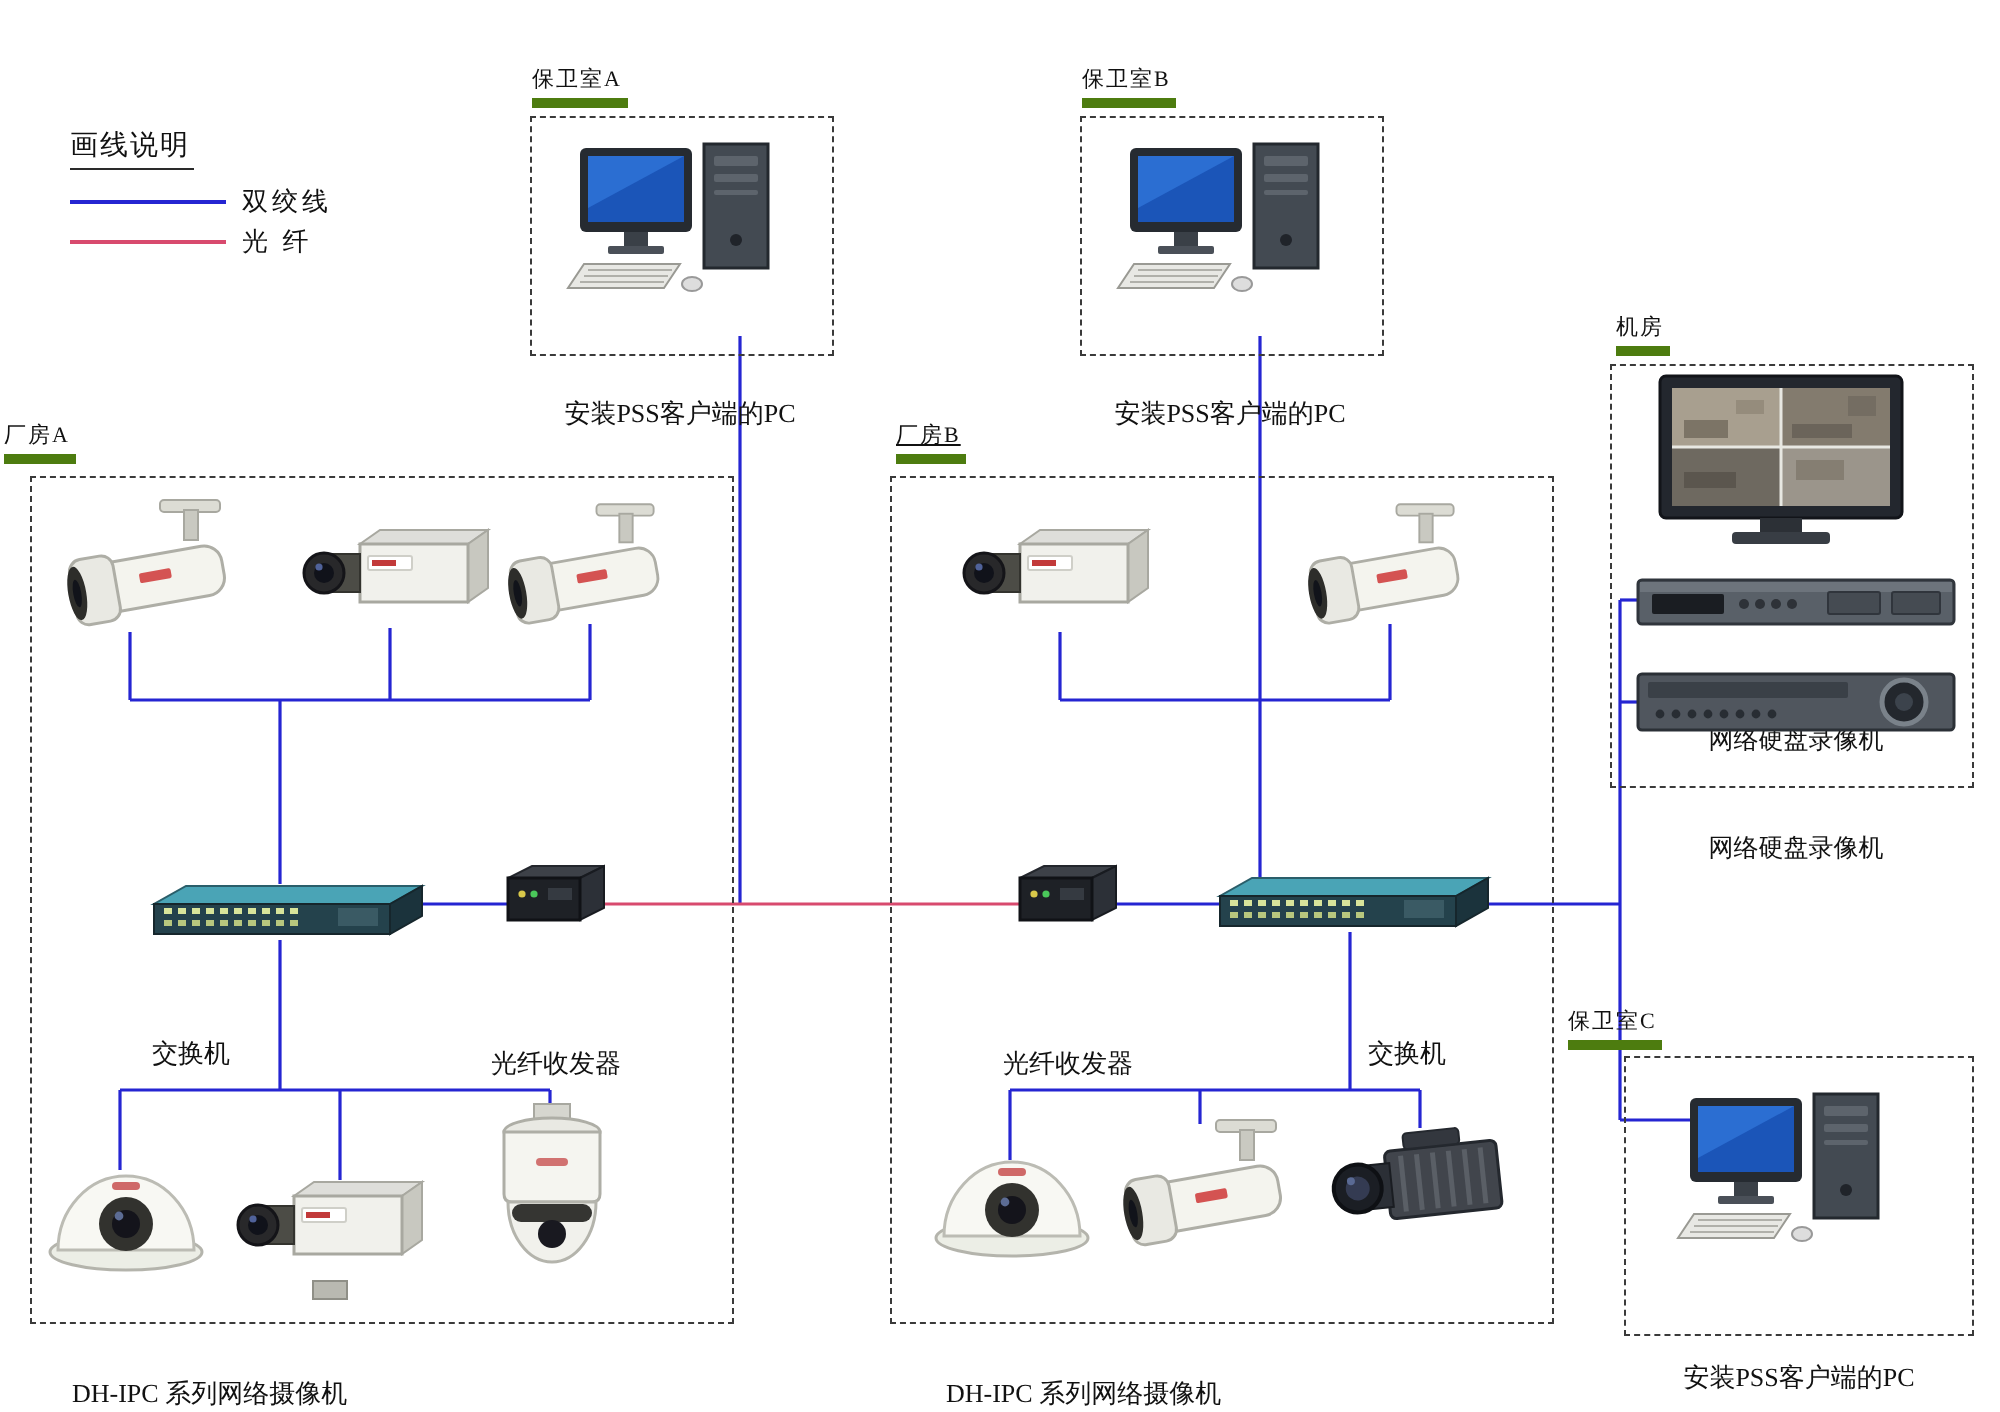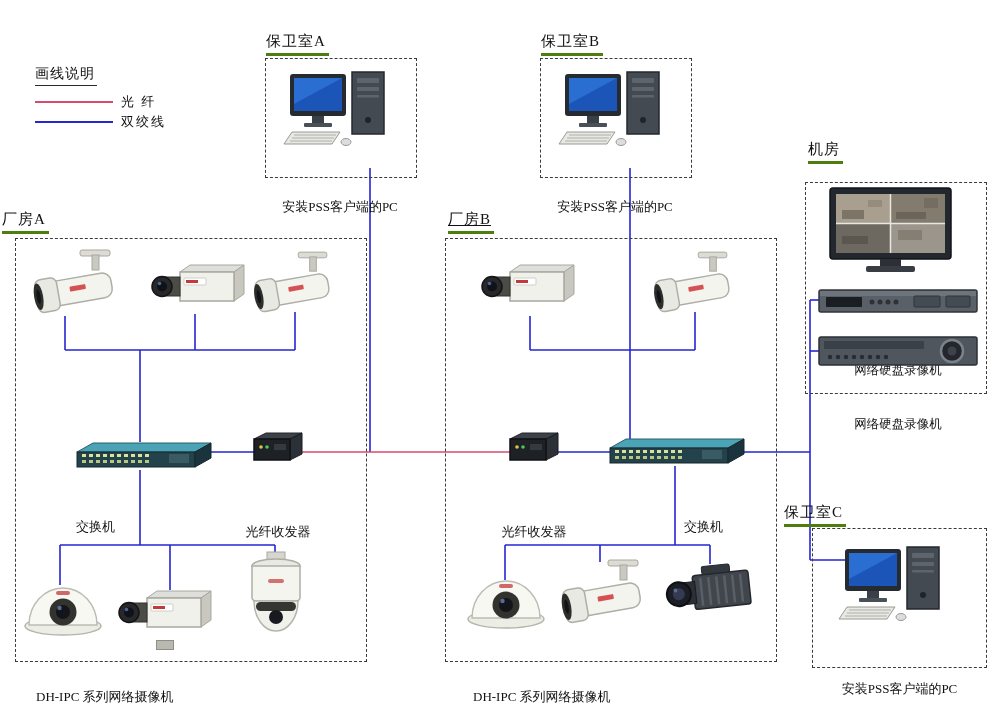--- a/index.html
+++ b/index.html
@@ -5,22 +5,22 @@
   html,body{margin:0;padding:0;background:#fff;}
   .canvas{
     position:relative;width:1000px;height:706px;background:#fff;overflow:hidden;
     font-family:"Liberation Serif","DejaVu Serif",serif;color:#111;
   }
   .wires{position:absolute;left:0;top:0;pointer-events:none;}
   .wire-blue line{stroke:var(--wire-blue,#2525d2);stroke-width:1.6;}
   .wire-red  line{stroke:var(--wire-red,#d84a6e);stroke-width:1.6;}
   .dashed-box{position:absolute;border:1.6px dashed #3a3a3a;background:transparent;}
   .room-label{
-    position:absolute;font-size:15px;letter-spacing:1px;
-    border-bottom:3px solid #4d7c0f;padding:0 3px 2px 0;white-space:nowrap;
+    position:absolute;font-size:11px;letter-spacing:1px;
+    border-bottom:5px solid #4d7c0f;padding:0 3px 2px 0;white-space:nowrap;
   }
   .caption{position:absolute;font-size:13px;white-space:nowrap;margin-top:48px;}
   .caption.center{text-align:center;}
   .device{position:absolute;}
   .device svg{width:100%;height:100%;display:block;}
   .legend{position:absolute;left:35px;top:64px;width:210px;}
   .legend-title{
     display:inline-block;font-size:14px;letter-spacing:1px;
     border-bottom:1px solid #2a2a2a;padding:0 2px 2px 0;margin-bottom:6px;
   }
@@ -241,26 +241,26 @@
       <line x1="810" y1="560" x2="848" y2="560"></line>
     </g>
     <g class="wire-red">
       <line x1="302" y1="452" x2="510" y2="452"></line>
     </g>
   </svg>
 
   <div class="legend">
     <div class="legend-title">画线说明</div>
     <div class="legend-row">
+      <span class="legend-line blue"></span>
+      <span class="legend-label">双绞线</span>
+    </div>
+    <div class="legend-row">
       <span class="legend-line red"></span>
       <span class="legend-label">光  纤</span>
-    </div>
-    <div class="legend-row">
-      <span class="legend-line blue"></span>
-      <span class="legend-label">双绞线</span>
     </div>
   </div>
 
   <div class="room-label" style="left:266px;top:32px;">保卫室A</div>
   <div class="dashed-box" style="left:265px;top:58px;width:150px;height:118px;"></div>
   <div class="device" style="left:280px;top:68px;width:115px;height:82px;">
     <svg viewBox="0 0 115 82">
         <use href="#sym-pc"></use>
       </svg>
   </div>
@@ -268,21 +268,21 @@
 
   <div class="room-label" style="left:541px;top:32px;text-align:right;">保卫室B</div>
   <div class="dashed-box" style="left:540px;top:58px;width:150px;height:118px;"></div>
   <div class="device" style="left:555px;top:68px;width:115px;height:82px;">
     <svg viewBox="0 0 115 82">
         <use href="#sym-pc"></use>
       </svg>
   </div>
   <div class="caption center" style="left:545px;top:150px;width:140px;">安装PSS客户端的PC</div>
 
-  <div class="room-label" style="left:808px;top:140px;font-family:Liberation Mono, monospace;">机房</div>
+  <div class="room-label" style="left:808px;top:156px;font-family:Liberation Mono, monospace;">机房</div>
   <div class="dashed-box" style="left:805px;top:182px;width:180px;height:210px;"></div>
   <div class="device" style="left:828px;top:186px;width:125px;height:90px;">
     <svg viewBox="0 0 125 90">
         <use href="#sym-cctv"></use>
       </svg>
   </div>
   <div class="device" style="left:818px;top:288px;width:160px;height:26px;">
     <svg viewBox="0 0 160 26">
         <use href="#sym-nvr1"></use>
       </svg>

